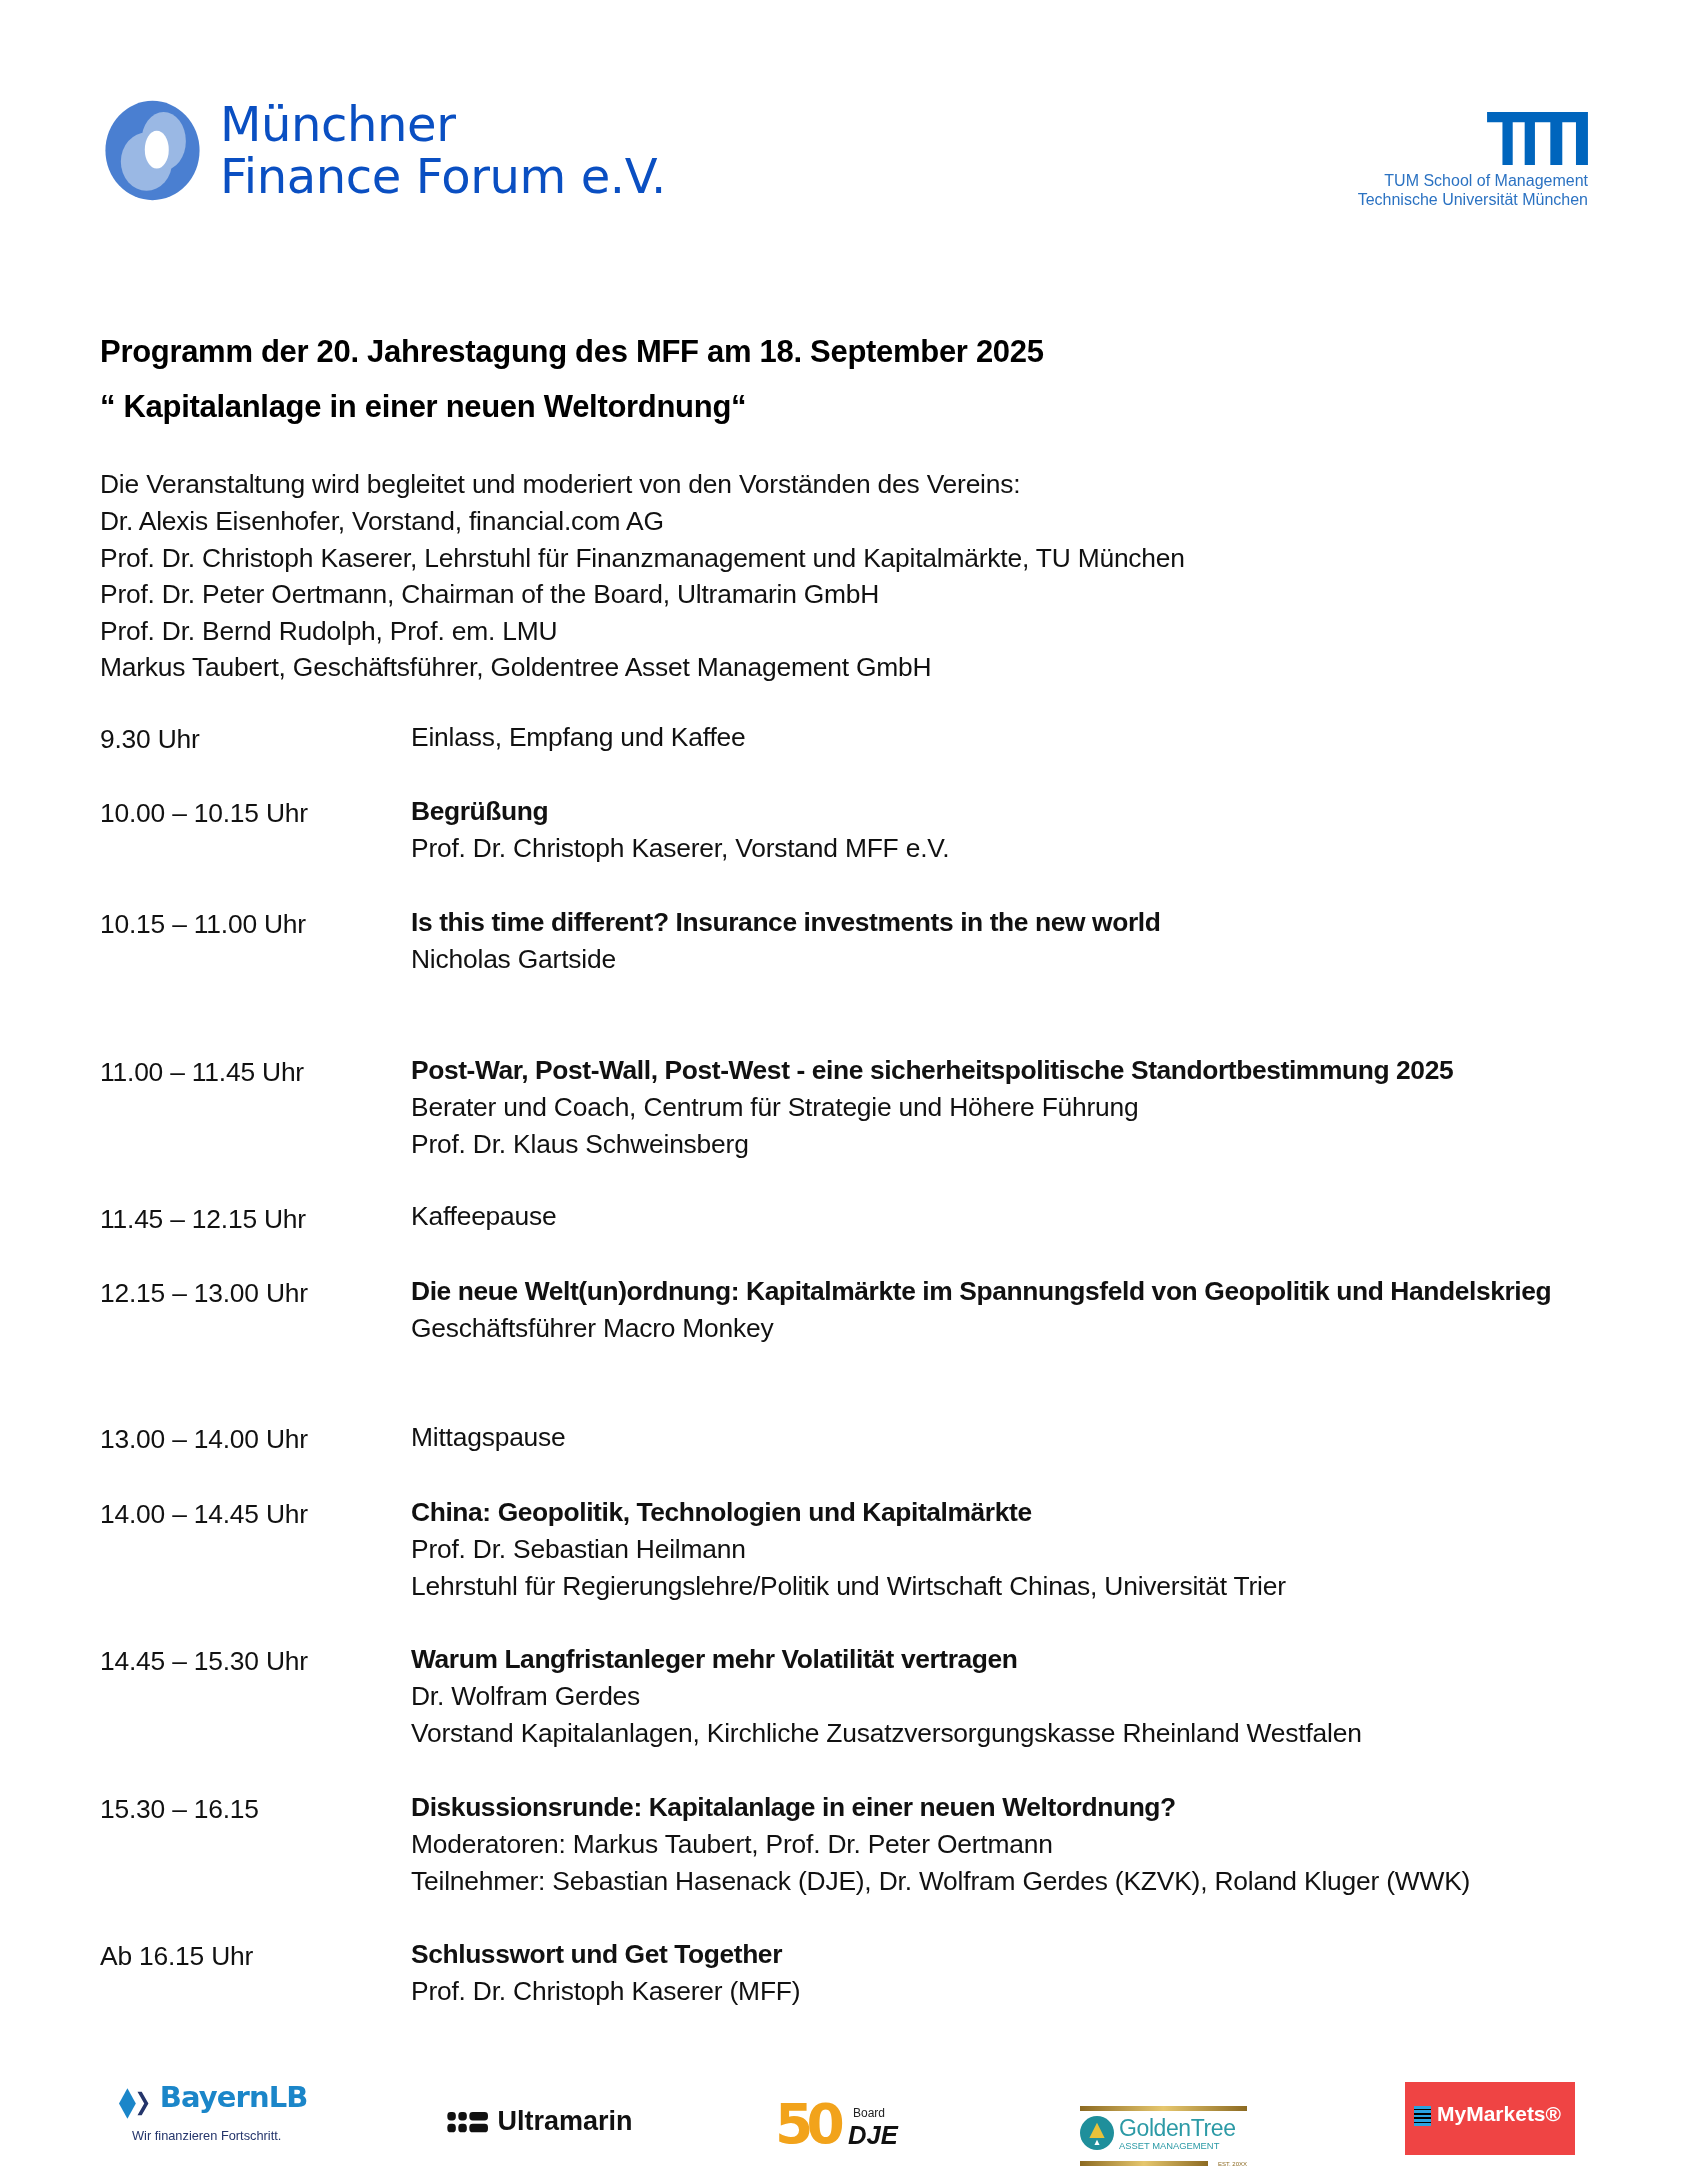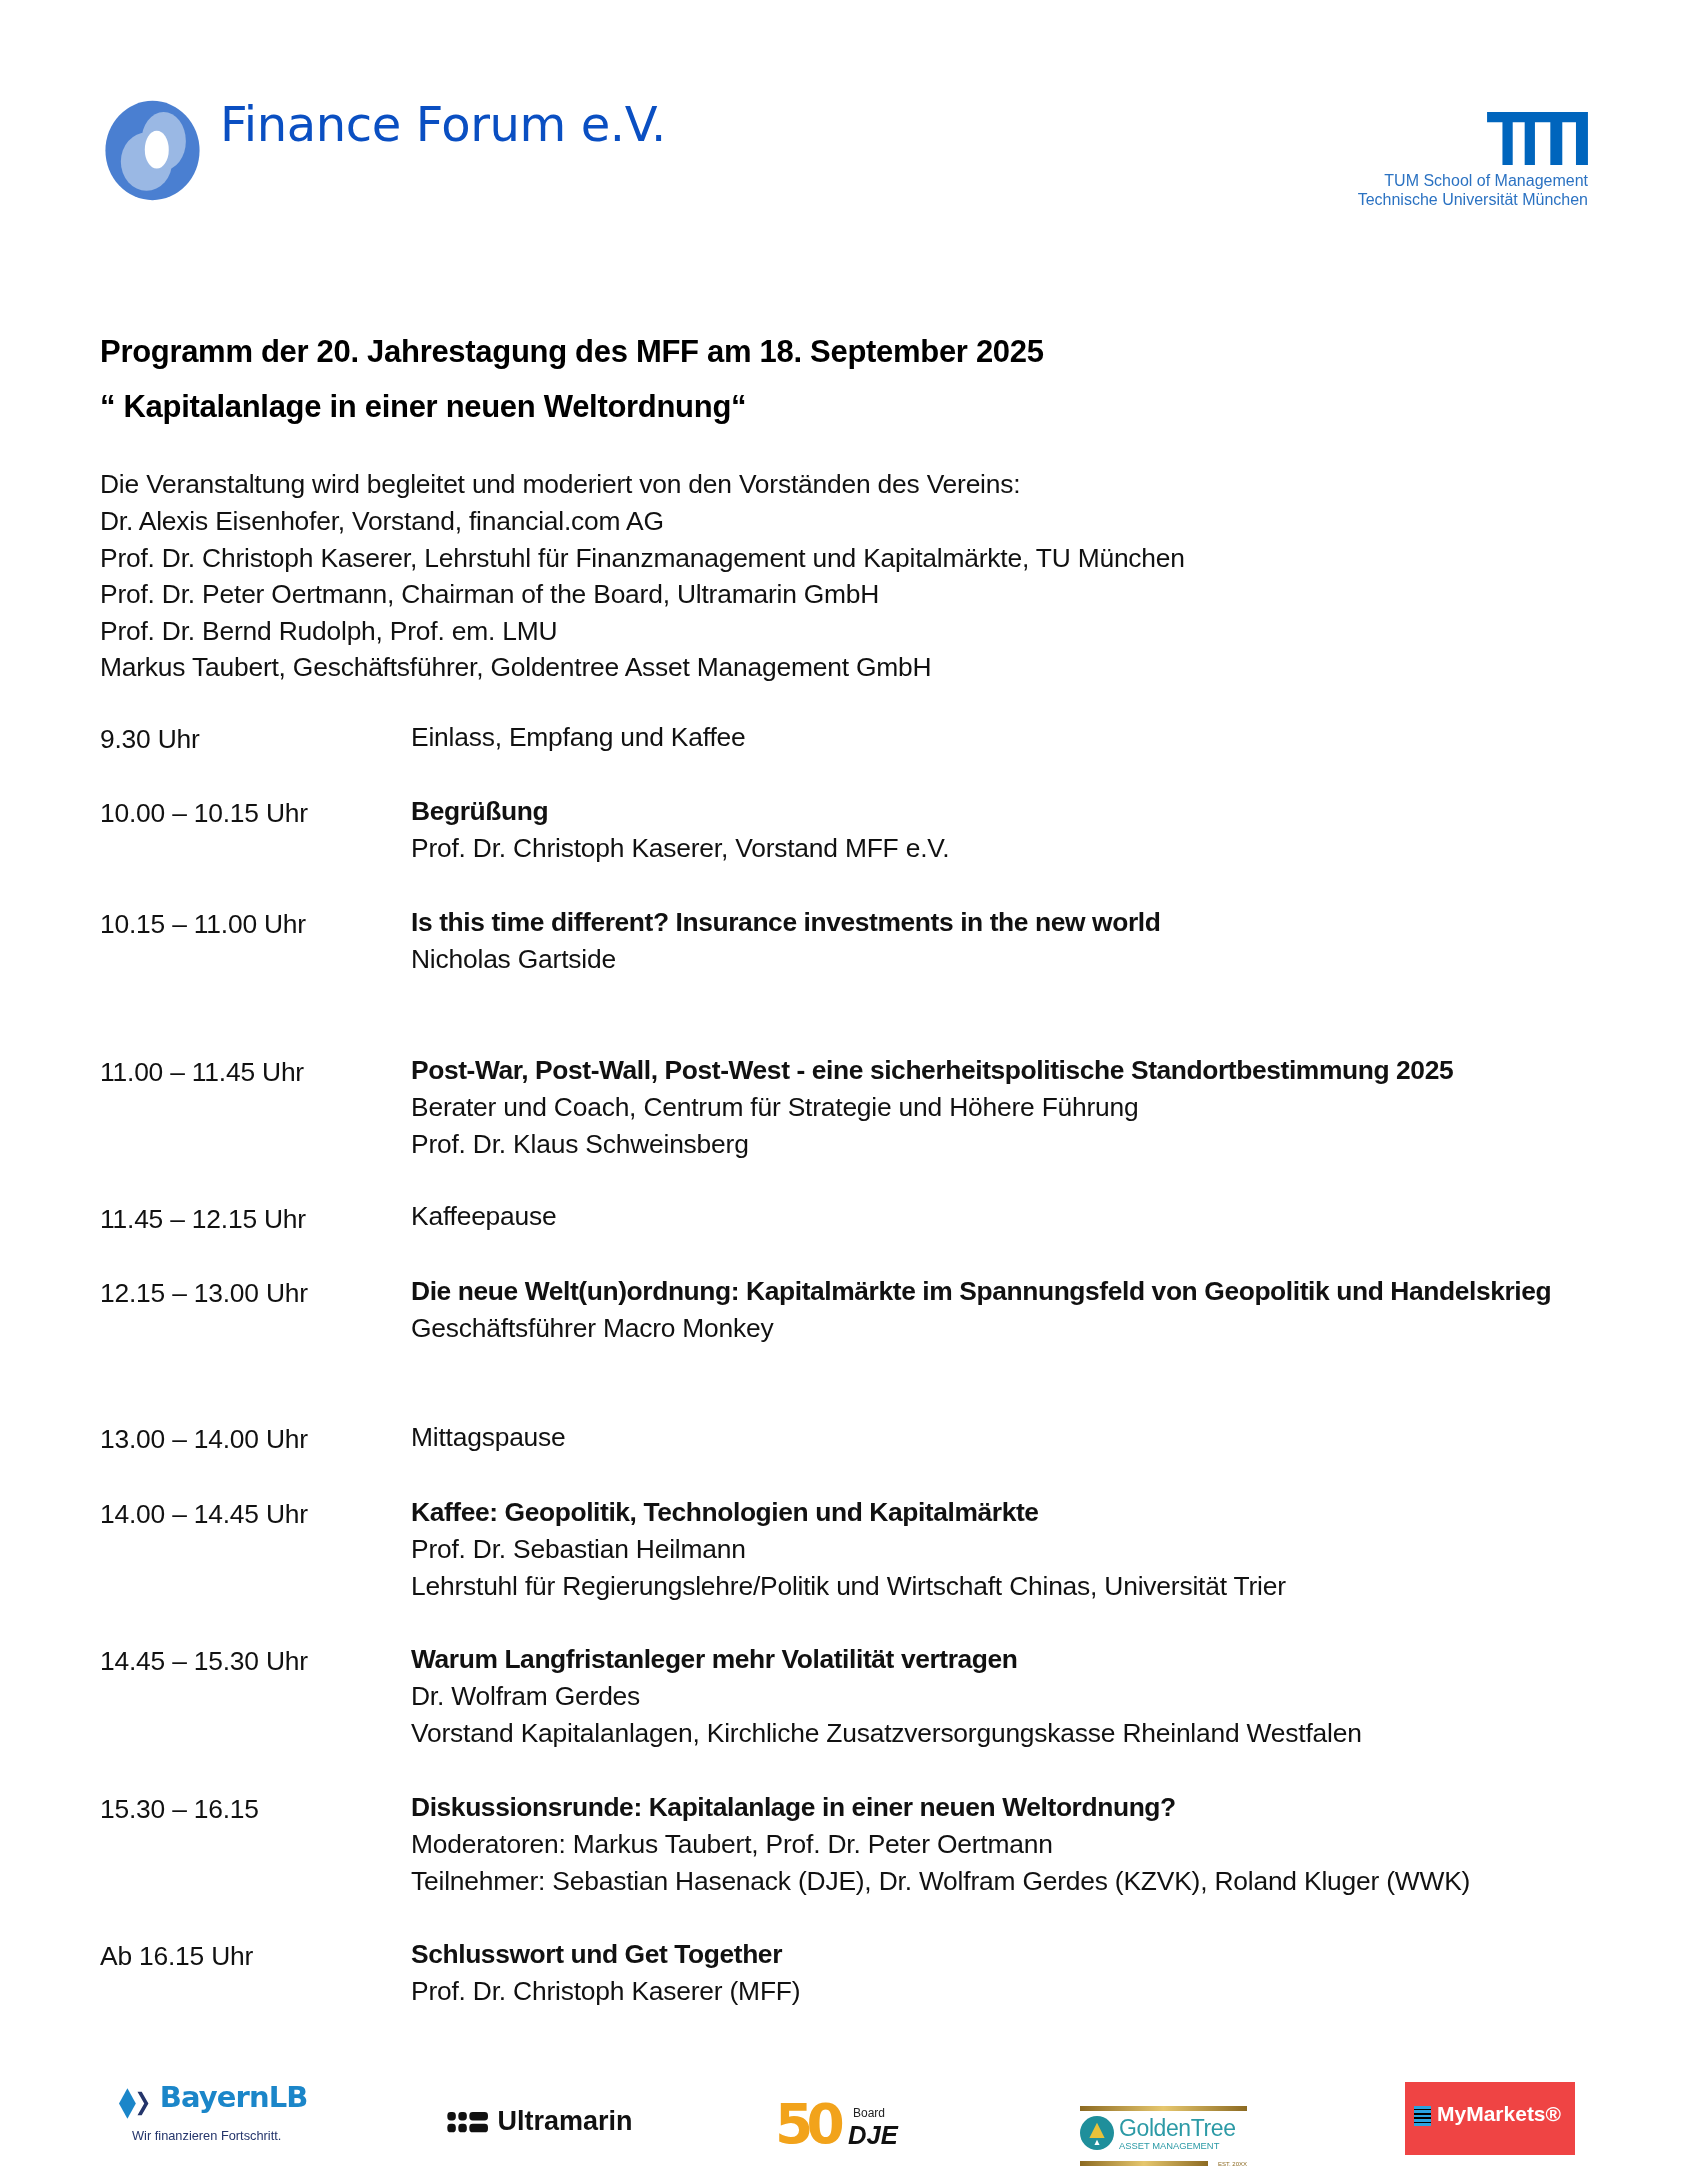--- a/index.html
+++ b/index.html
@@ -40,20 +40,21 @@
 <body>
 
 <div class="abs mff-logo">
   <svg class="mff-circle" viewBox="0 0 118 118">
     <ellipse cx="59" cy="59" rx="55" ry="58" fill="#4a7fd1"></ellipse>
     <ellipse cx="52" cy="72" rx="30" ry="34" fill="#9ab8e4"></ellipse>
     <ellipse cx="72" cy="48" rx="26" ry="34" fill="#9ab8e4"></ellipse>
     <ellipse cx="64" cy="58" rx="14" ry="22" fill="#ffffff"></ellipse>
   </svg>
   <div class="mff-text">
+    <div>Münchner</div>
     <div>Finance Forum e.V.</div>
   </div>
 </div>
 
 <div class="abs tum">
   <svg class="tum-mark" viewBox="0 0 118 62">
     <path d="M0 0 H118 V62 H104 V12 H88 V62 H74 V12 H56 V62 H44 V12 H30 V62 H18 V12 H0 Z" fill="#0065bd"></path>
   </svg>
   <div class="tum-text">
     <div>TUM School of Management</div>
@@ -100,21 +101,21 @@
     <div class="item" style="top: 1273px;">
       <div class="head">Die neue Welt(un)ordnung: Kapitalmärkte im Spannungsfeld von Geopolitik und Handelskrieg</div>
       <div>Geschäftsführer Macro Monkey</div>
     </div>
     <div class="time" style="top: 1424px;">13.00 – 14.00 Uhr</div>
     <div class="item" style="top: 1419px;">
       <div>Mittagspause</div>
     </div>
     <div class="time" style="top: 1499px;">14.00 – 14.45 Uhr</div>
     <div class="item" style="top: 1494px;">
-      <div class="head">Kaffee: Geopolitik, Technologien und Kapitalmärkte</div>
+      <div class="head">China: Geopolitik, Technologien und Kapitalmärkte</div>
       <div>Prof. Dr. Sebastian Heilmann</div>
       <div>Lehrstuhl für Regierungslehre/Politik und Wirtschaft Chinas, Universität Trier</div>
     </div>
     <div class="time" style="top: 1646px;">14.45 – 15.30 Uhr</div>
     <div class="item" style="top: 1641px;">
       <div class="head">Warum Langfristanleger mehr Volatilität vertragen</div>
       <div>Dr. Wolfram Gerdes</div>
       <div>Vorstand Kapitalanlagen, Kirchliche Zusatzversorgungskasse Rheinland Westfalen</div>
     </div>
     <div class="time" style="top: 1794px;">15.30 – 16.15</div>

